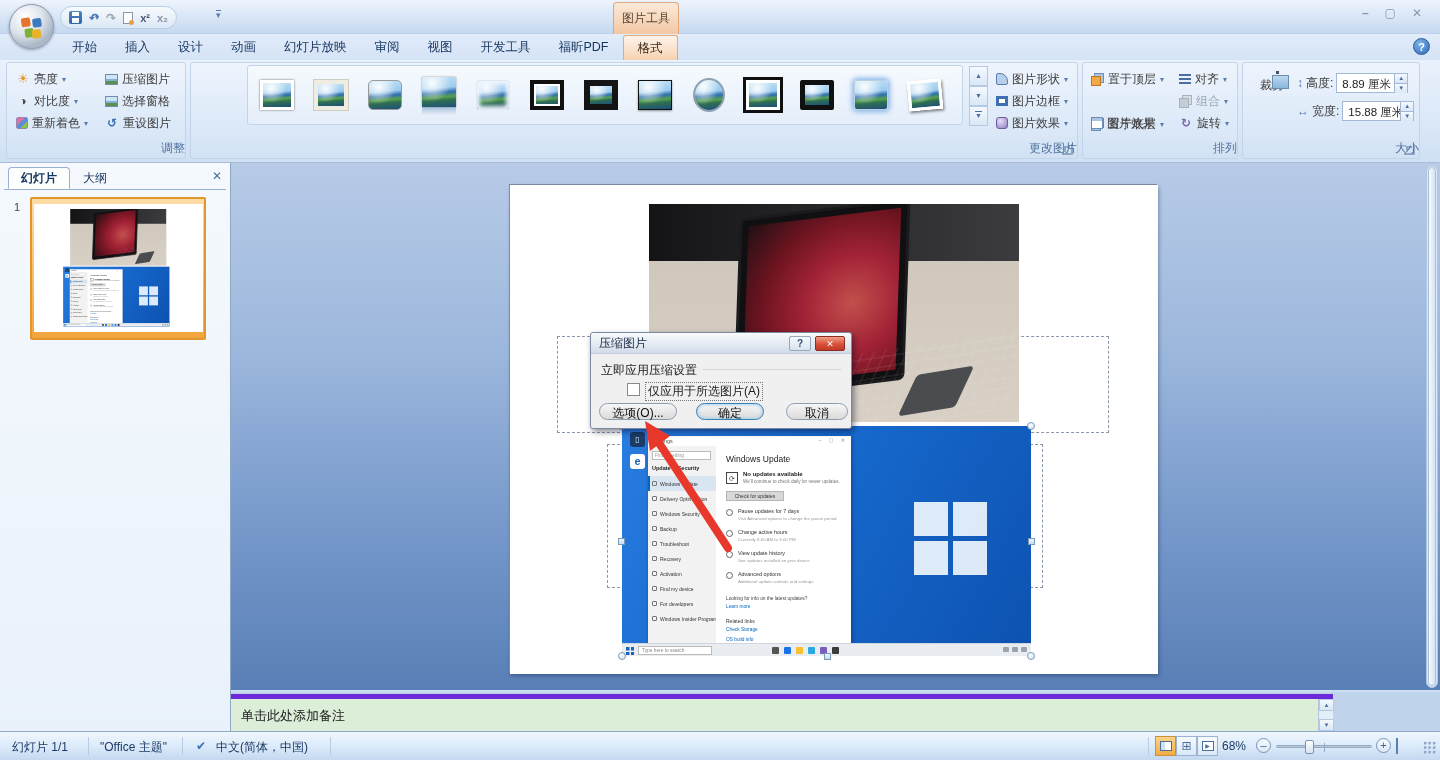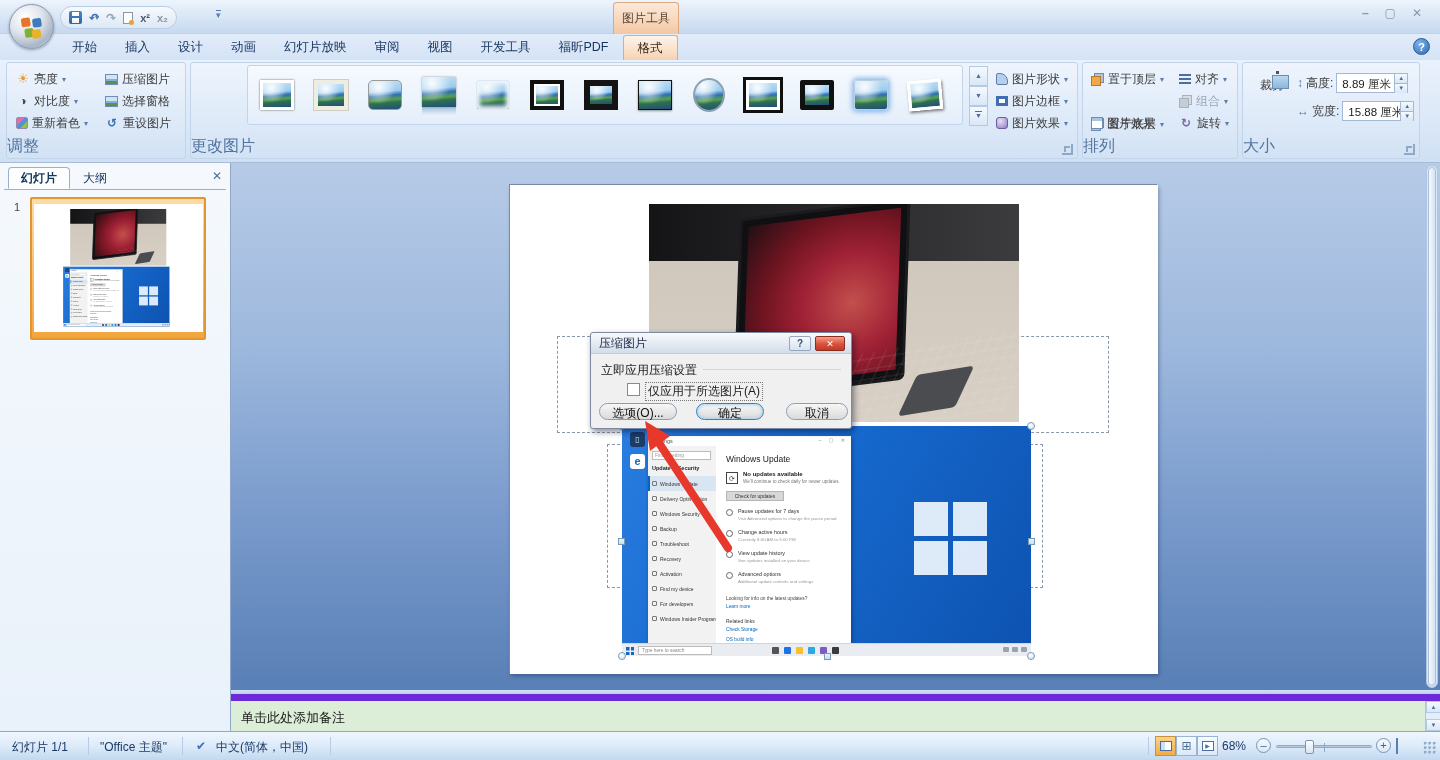--- a/index.html
+++ b/index.html
@@ -32,21 +32,21 @@
 
   
   .tabrow{position:absolute;left:0;top:34px;width:1440px;height:26px;background:linear-gradient(#e2ecfa,#d4e3f6);display:flex;align-items:flex-end;padding-left:58px;}
   .tab{height:25px;line-height:24px;padding:0 14px;font-size:12.5px;color:#15355e;border-radius:3px 3px 0 0;}
   .tab.active{background:linear-gradient(#fdf3ea,#f9ddc4 70%,#f5d0af);border:1px solid #e0ac7e;border-bottom:none;color:#3a2a18;}
   .helpbtn{position:absolute;right:10px;top:38px;width:17px;height:17px;border-radius:50%;background:radial-gradient(circle at 35% 30%,#7fb2e8,#2d6db8);color:#fff;font-weight:bold;font-size:11px;text-align:center;line-height:17px;border:1px solid #2a5a92;}
 
   
   .ribbon{position:absolute;left:0;top:60px;width:1440px;height:103px;background:linear-gradient(#e9f1fc,#dbe8f8 60%,#cfe0f4);border-bottom:1px solid #a9bcd6;}
   .rgroup{position:absolute;top:2px;height:97px;background:linear-gradient(#eef4fd,#dfebf9 55%,#d2e2f4);border:1px solid #c2d4ea;border-radius:3px;}
-  .rlabel{position:absolute;bottom:1px;left:0;width:100%;text-align:left;font-size:16px;color:#52749f;}
+  .rlabel{position:absolute;bottom:1px;left:0;width:100%;text-align:right;font-size:12px;color:#52749f;}
   .sbtn{position:absolute;height:20px;display:flex;align-items:center;gap:4px;font-size:12px;color:#3d3d3d;padding:0 3px;border-radius:2px;}
   .ic{display:inline-block;width:14px;text-align:center;font-size:12px;line-height:14px;}
   .caret{font-size:8px;color:#5a7db0;}
   .ic-bright{color:#e8962c;font-size:13px;}
   .ic-contrast{color:#474747;}
   .i-recolor{width:12px;height:12px;border-radius:2px;background:linear-gradient(135deg,#e86aa8 0 40%,#5a8fd8 40% 70%,#8cc44e 70%);border:1px solid #9a86a8;}
   .i-pic{width:13px;height:11px;background:linear-gradient(180deg,#cfe4f6 0 45%,#7fb0d8 45% 70%,#5d8f4e 70%);border:1px solid #6f8db0;}
   .g-reset{color:#3a6fb5;font-weight:bold;}
   .dlaunch{position:absolute;width:11px;height:11px;border-right:2px solid #8fa8c8;border-bottom:2px solid #8fa8c8;}
   .dlaunch::after{content:"";position:absolute;left:2px;top:2px;width:4px;height:4px;border-left:2px solid #8fa8c8;border-top:2px solid #8fa8c8;}
@@ -181,21 +181,21 @@
   .drule{position:absolute;left:10px;right:10px;top:36px;border-top:1px solid #d5d5d5;}
   .dcheck{position:absolute;left:36px;top:50px;width:13px;height:13px;background:#fff;border:1px solid #8a8a8a;}
   .dchecklabel{position:absolute;left:55px;top:50px;font-size:12px;color:#1a1a1a;outline:1px dotted #777;padding:0 2px;}
   .dbtn{position:absolute;top:70px;height:17px;background:linear-gradient(#f7f7f7,#eaeaea 45%,#dadada);border:1px solid #8e9cb2;border-radius:9px;font-size:12px;color:#111;text-align:center;line-height:19px;}
   .dbtn.default{border:1px solid #3c7fb1;box-shadow:inset 0 0 3px 1px #a8d2f0;}
 
   .arrowsvg{position:absolute;left:0;top:0;width:1209px;height:527px;pointer-events:none;z-index:25;}
 
   
   .hsplit{position:absolute;left:231px;top:690px;width:1209px;height:4px;background:linear-gradient(#d3e2f4,#b9cfe9);}
-  .notes{position:absolute;left:231px;top:694px;width:1209px;height:37px;background:#dcedd8;border-top:7px solid #6d28d9;}
+  .notes{position:absolute;left:231px;top:694px;width:1102px;height:37px;background:#dcedd8;border-top:5px solid #6d28d9;}
   .notes .ntext{position:absolute;left:10px;top:8px;font-size:13px;color:#1a1a1a;}
   .nscroll{position:absolute;right:0;top:0;width:15px;height:100%;background:#e4eef8;border-left:1px solid #b0c6e0;}
   .nsbtn{position:absolute;left:0;width:15px;height:12px;background:linear-gradient(#f4f9fe,#dae7f6);border:1px solid #b3c9e4;font-size:6px;color:#4a6f9f;text-align:center;line-height:11px;}
 
   
   .statusbar{position:absolute;left:0;top:731px;width:1440px;height:29px;background:linear-gradient(#f0f6fd,#dcebfa 50%,#c3d8ef);border-top:1px solid #8fa8c8;color:#1c3a66;}
   .sitem{position:absolute;top:7px;font-size:12px;color:#1c3a66;}
   .ssep{position:absolute;top:5px;width:1px;height:18px;background:#b7cbe3;}
   .g-check{color:#3a72b8;font-weight:bold;}
   .viewbtns{position:absolute;left:1155px;top:4px;display:flex;}

